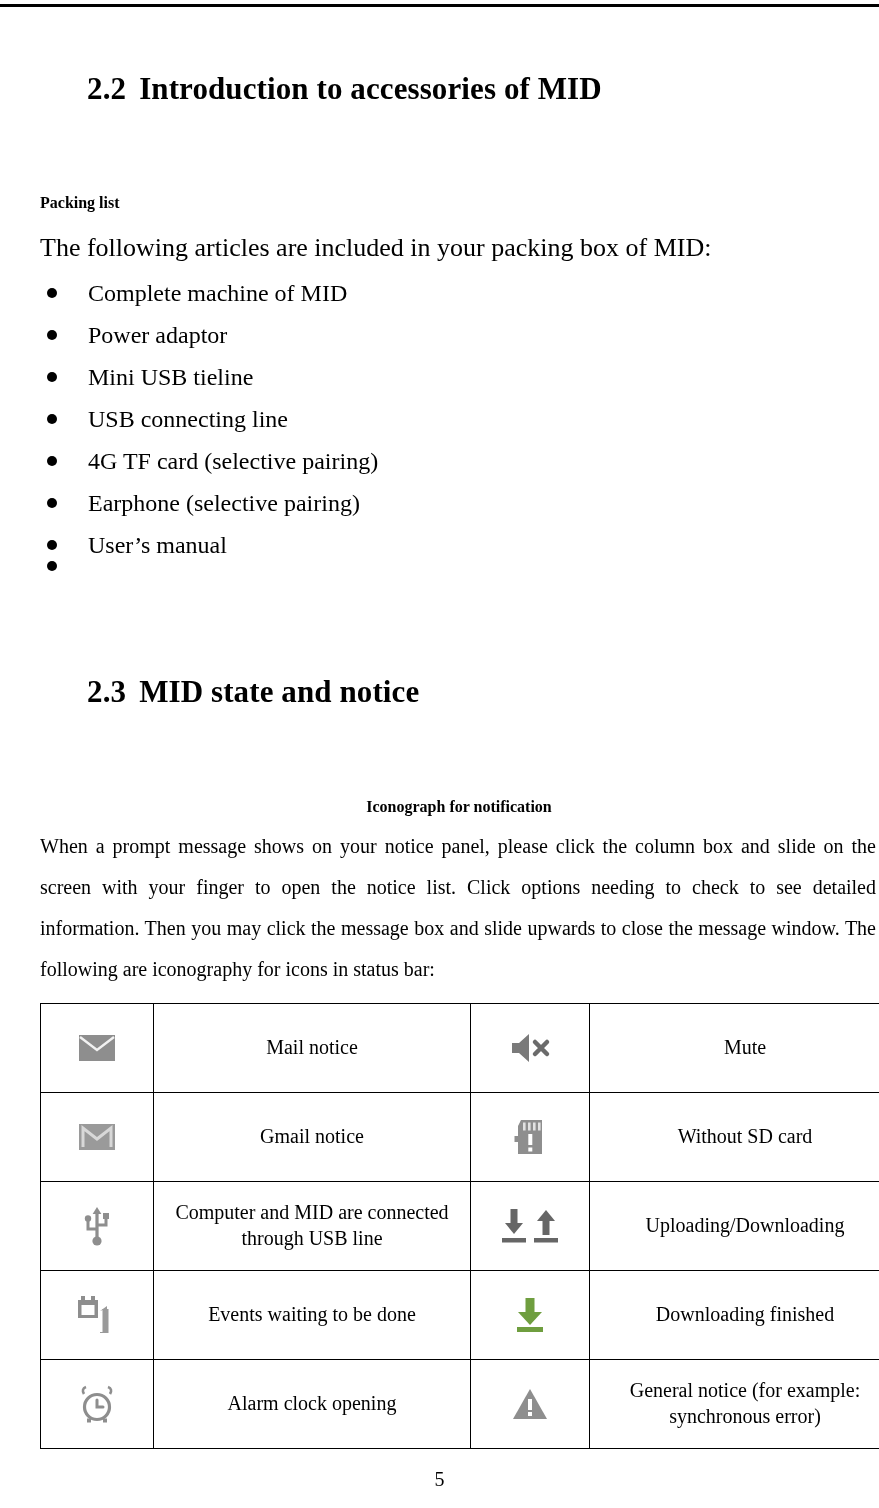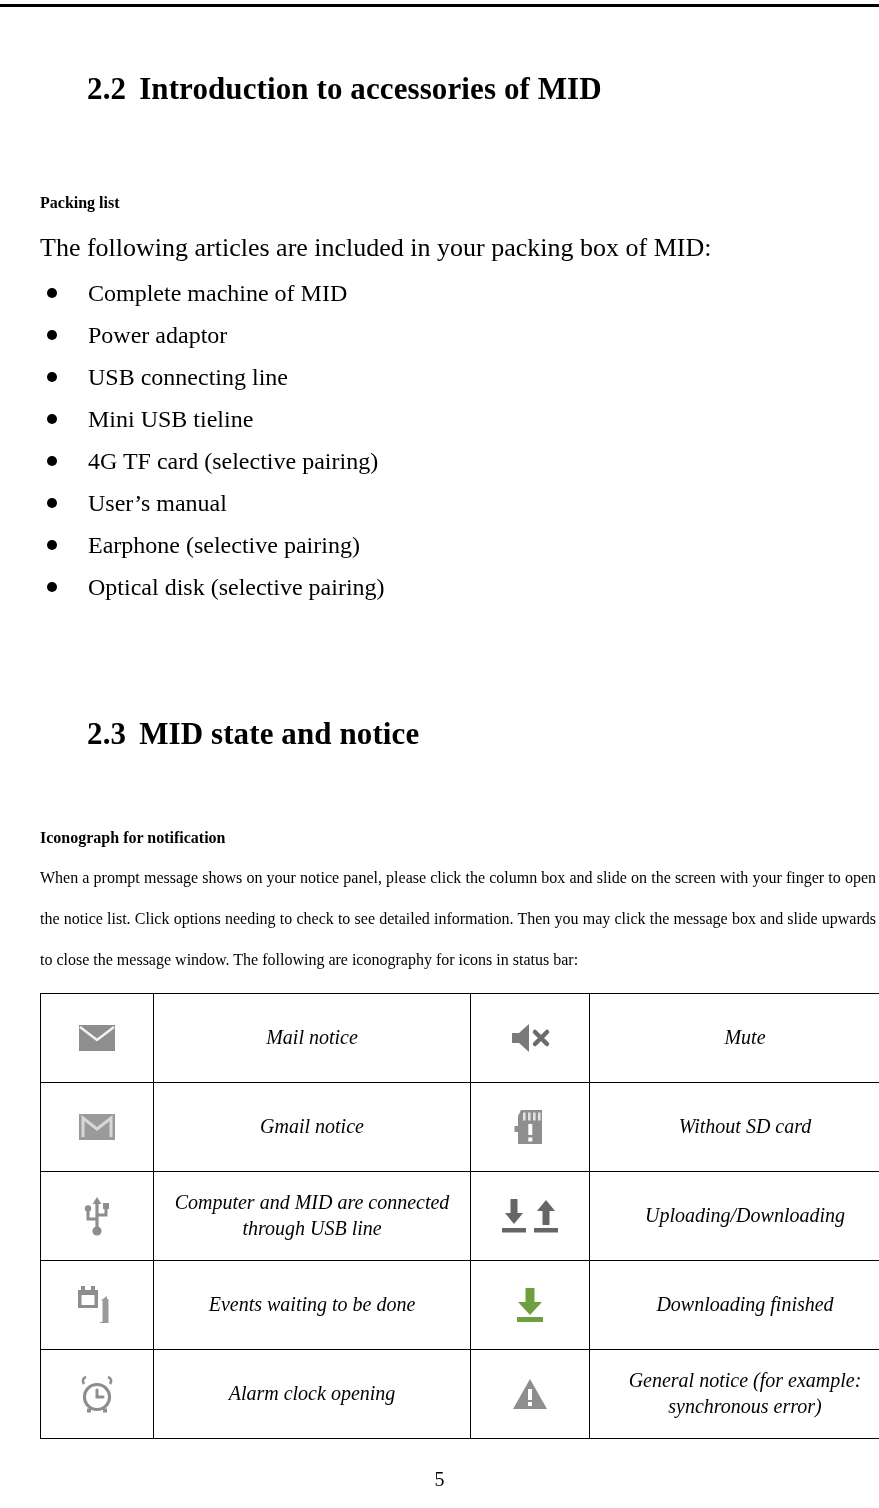--- a/index.html
+++ b/index.html
@@ -60,21 +60,21 @@
     margin: 0;
   }
 
   .body-text {
     font-size: 26px;
     line-height: 1.22;
     margin: 0;
   }
 
   .para-justify {
-    font-size: 16px;
+    font-size: 20px;
     line-height: 41px;
     text-align: justify;
     text-align-last: left;
     margin: 0;
   }
 
   
   ul.packing {
     list-style: none;
     margin: 0;
@@ -106,21 +106,20 @@
     margin: 0;
   }
   table.icon-table td {
     border: 1.2px solid #000000;
     padding: 0;
     vertical-align: middle;
     text-align: center;
     font-size: 20px;
     line-height: 1.28;
     height: 88px;
-    font-style: italic;
   }
   td.icon-cell { width: 112px; }
   td.label-cell { width: 316px; padding: 0 10px; }
   td.icon-cell-2 { width: 118px; }
   td.label-cell-2 { width: 310px; padding: 0 10px; }
 
   .icon-wrap {
     display: flex;
     align-items: center;
     justify-content: center;
@@ -160,49 +159,48 @@
       <li>
         <span class="bullet"></span>
         <span>Complete machine of MID</span>
       </li>
       <li>
         <span class="bullet"></span>
         <span>Power adaptor</span>
       </li>
       <li>
         <span class="bullet"></span>
+        <span>Mini USB tieline</span>
+      </li>
+      <li>
+        <span class="bullet"></span>
         <span>USB connecting line</span>
       </li>
       <li>
         <span class="bullet"></span>
-        <span>Mini USB tieline</span>
-      </li>
-      <li>
-        <span class="bullet"></span>
         <span>4G TF card (selective pairing)</span>
       </li>
       <li>
         <span class="bullet"></span>
+        <span>Earphone (selective pairing)</span>
+      </li>
+      <li>
+        <span class="bullet"></span>
         <span>User’s manual</span>
       </li>
       <li>
         <span class="bullet"></span>
-        <span>Earphone (selective pairing)</span>
-      </li>
-      <li>
-        <span class="bullet"></span>
-        <span>Optical disk (selective pairing)</span>
       </li>
     </ul>
 
     <h2 class="section-heading" style="margin-top:72px;">
       <span class="heading-num">2.3</span><span>MID state and notice</span>
     </h2>
 
-    <div class="sub-heading" style="margin-top:39px;">Iconograph for notification</div>
+    <div class="sub-heading" style="margin-top:50px;text-align:center;">Iconograph for notification</div>
 
     <p class="para-justify" style="margin-top:9px; width:836px;">When a prompt message shows on your notice panel, please click the column box and slide on the screen with your finger to open the notice list. Click options needing to check to see detailed information. Then you may click the message box and slide upwards to close the message window. The following are iconography for icons in status bar:</p>
 
     <table class="icon-table" style="margin-top:13px;">
       <tbody>
 
         <tr>
           <td class="icon-cell">
             <div class="icon-wrap">
               <svg width="40" height="30" viewBox="0 0 40 30">

